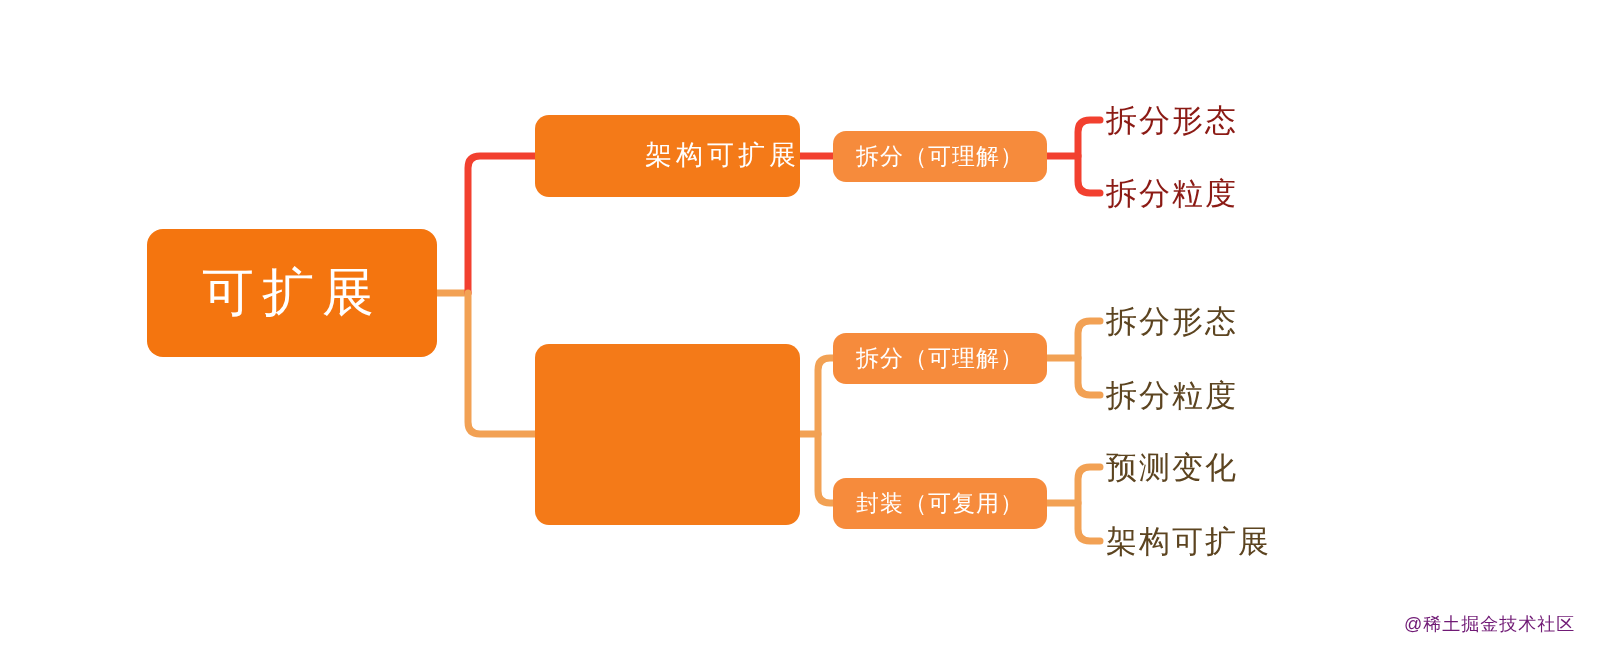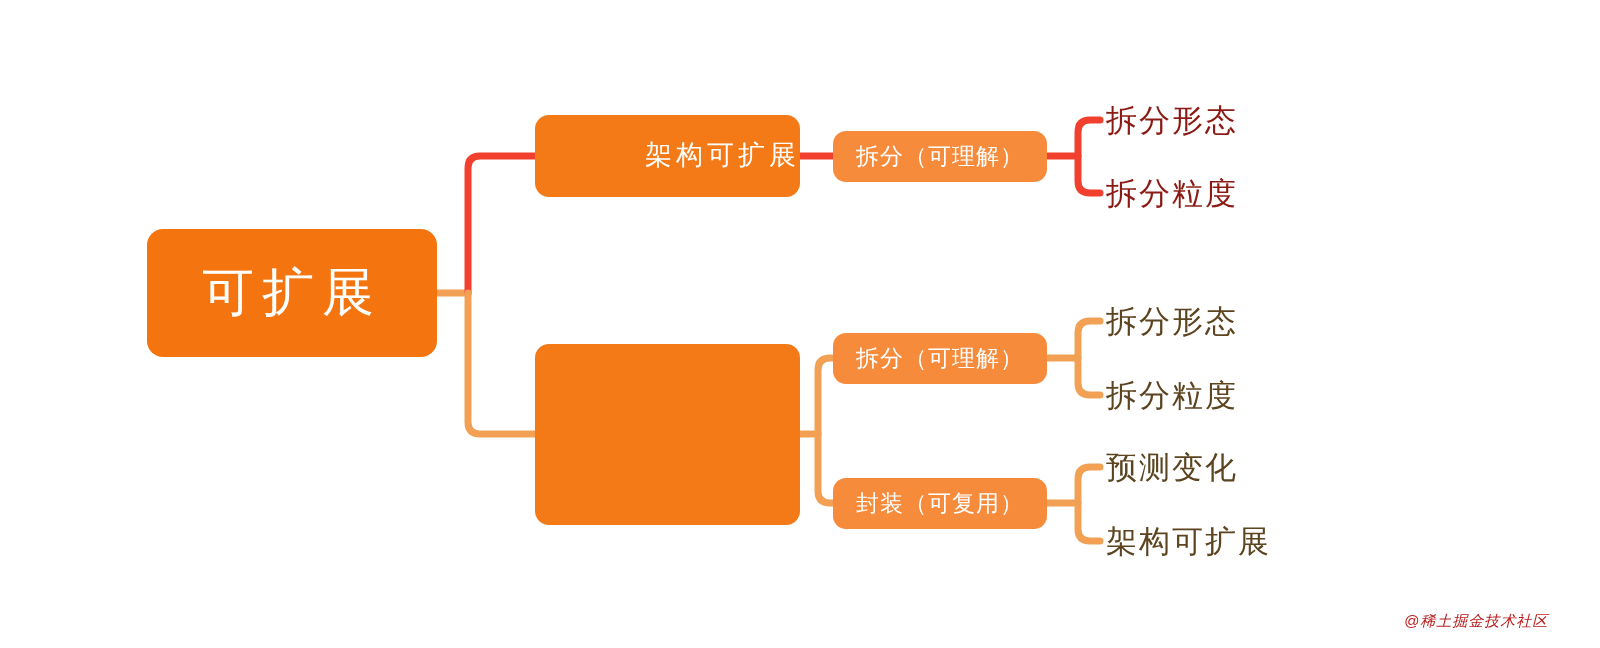--- a/index.html
+++ b/index.html
@@ -74,25 +74,24 @@
     line-height: 1;
   }
   .leaf-red {
     color: #8B1A14;
   }
   .leaf-brown {
     color: #5C4420;
   }
   .watermark {
     position: absolute;
-    font-size: 15px;
-    color: #b91c1c;
+    font-size: 18px;
+    color: #701a75;
     letter-spacing: 1px;
     white-space: nowrap;
-    font-style: italic;
   }
 </style>
 </head>
 <body>
 
 <div id="canvas">
 
   <svg id="wires" viewBox="0 0 1600 648">
 
     <path d="M 437 293 L 468 293" stroke="#F2A154" stroke-width="7" fill="none" stroke-linecap="round"></path>

